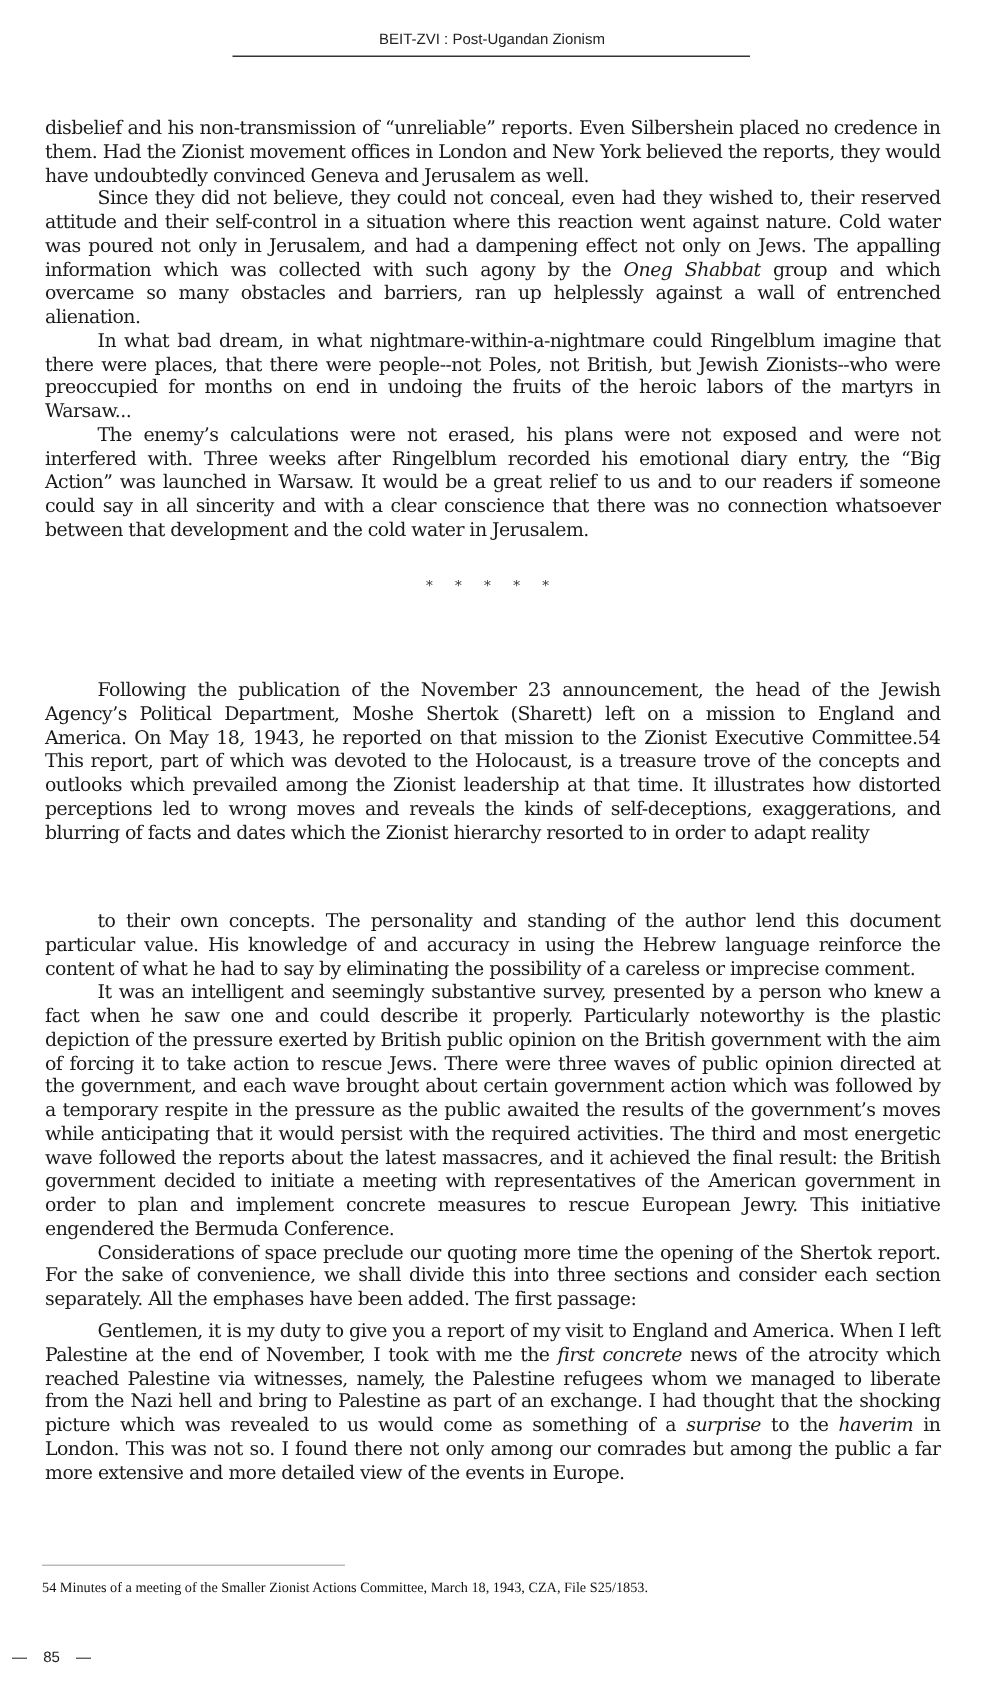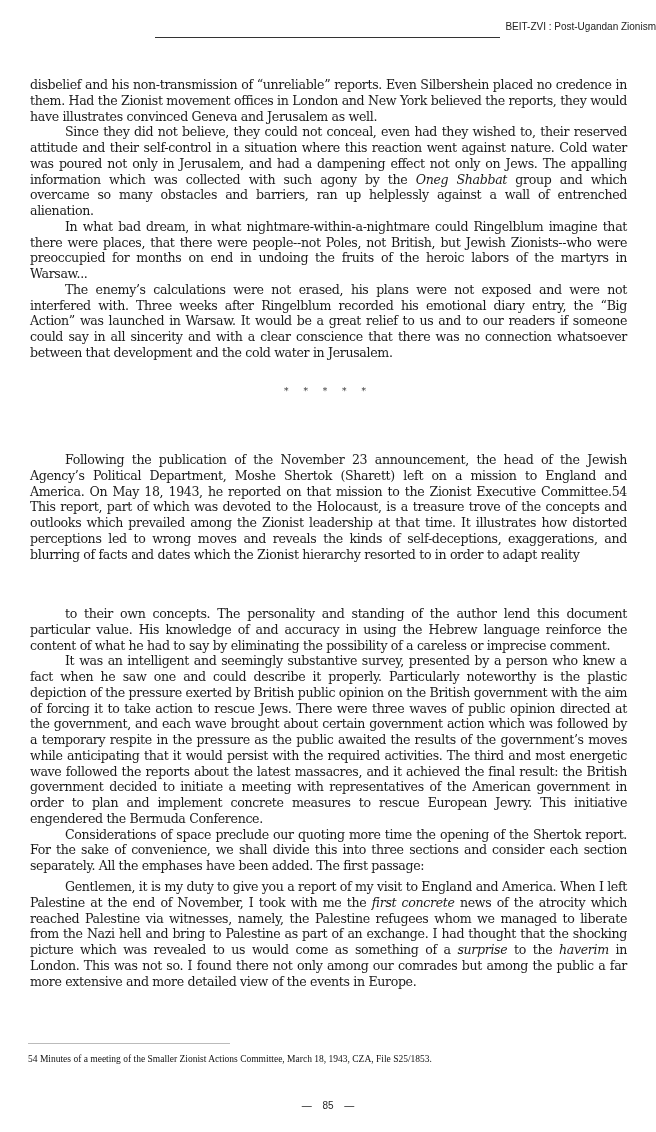--- a/index.html
+++ b/index.html
@@ -12,21 +12,21 @@
       height: 1132px;
       position: relative;
       overflow: hidden;
       color: #1a1a1a;
     }
     .running-header {
       position: absolute;
       top: 20px;
       left: 0;
       width: 656px;
-      text-align: right;
+      text-align: center;
       font-family: "Liberation Sans", sans-serif;
       font-size: 10px;
       color: #222;
       line-height: 13px;
     }
     .header-rule {
       position: absolute;
       top: 37px;
       left: 155px;
       width: 345px;
@@ -86,40 +86,39 @@
       font-family: "Liberation Serif", serif;
       font-size: 9.5px;
       line-height: 12px;
       color: #111;
     }
     .page-number {
       position: absolute;
       top: 1100px;
       left: 0;
       width: 656px;
-      text-align: center;
       font-family: "Liberation Sans", sans-serif;
       font-size: 10px;
       color: #222;
     }
     .page-number span.dash {
       display: inline-block;
       margin: 0 8px;
     }
   </style>
 </head>
 <body>
 
 <div class="running-header">
   <span>BEIT-ZVI : Post-Ugandan Zionism</span>
 </div>
 <div class="header-rule"></div>
 
 <div class="body-text block1">
-    <p class="first"><span>disbelief and his non-transmission of “unreliable” reports. Even Silbershein placed no credence in them. Had the Zionist movement offices in London and New York believed the reports, they would have illustrates convinced Geneva and Jerusalem as well.</span></p>
+    <p class="first"><span>disbelief and his non-transmission of “unreliable” reports. Even Silbershein placed no credence in them. Had the Zionist movement offices in London and New York believed the reports, they would have undoubtedly convinced Geneva and Jerusalem as well.</span></p>
     <p class="indent"><span>Since they did not believe, they could not conceal, even had they wished to, their reserved attitude and their self-control in a situation where this reaction went against nature. Cold water was poured not only in Jerusalem, and had a dampening effect not only on Jews. The appalling information which was collected with such agony by the </span><em>Oneg Shabbat</em><span> group and which overcame so many obstacles and barriers, ran up helplessly against a wall of entrenched alienation.</span></p>
     <p class="indent"><span>In what bad dream, in what nightmare-within-a-nightmare could Ringelblum imagine that there were places, that there were people--not Poles, not British, but Jewish Zionists--who were preoccupied for months on end in undoing the fruits of the heroic labors of the martyrs in Warsaw...</span></p>
     <p class="indent"><span>The enemy’s calculations were not erased, his plans were not exposed and were not interfered with. Three weeks after Ringelblum recorded his emotional diary entry, the “Big Action” was launched in Warsaw. It would be a great relief to us and to our readers if someone could say in all sincerity and with a clear conscience that there was no connection whatsoever between that development and the cold water in Jerusalem.</span></p>
   </div>
 
 <div class="separator">* * * * *</div>
 
 <div class="body-text block2">
     <p class="indent"><span>Following the publication of the November 23 announcement, the head of the Jewish Agency’s Political Department, Moshe Shertok (Sharett) left on a mission to England and America. On May 18, 1943, he reported on that mission to the Zionist Executive Committee.54 This report, part of which was devoted to the Holocaust, is a treasure trove of the concepts and outlooks which prevailed among the Zionist leadership at that time. It illustrates how distorted perceptions led to wrong moves and reveals the kinds of self-deceptions, exaggerations, and blurring of facts and dates which the Zionist hierarchy resorted to in order to adapt reality</span></p>
   </div>

